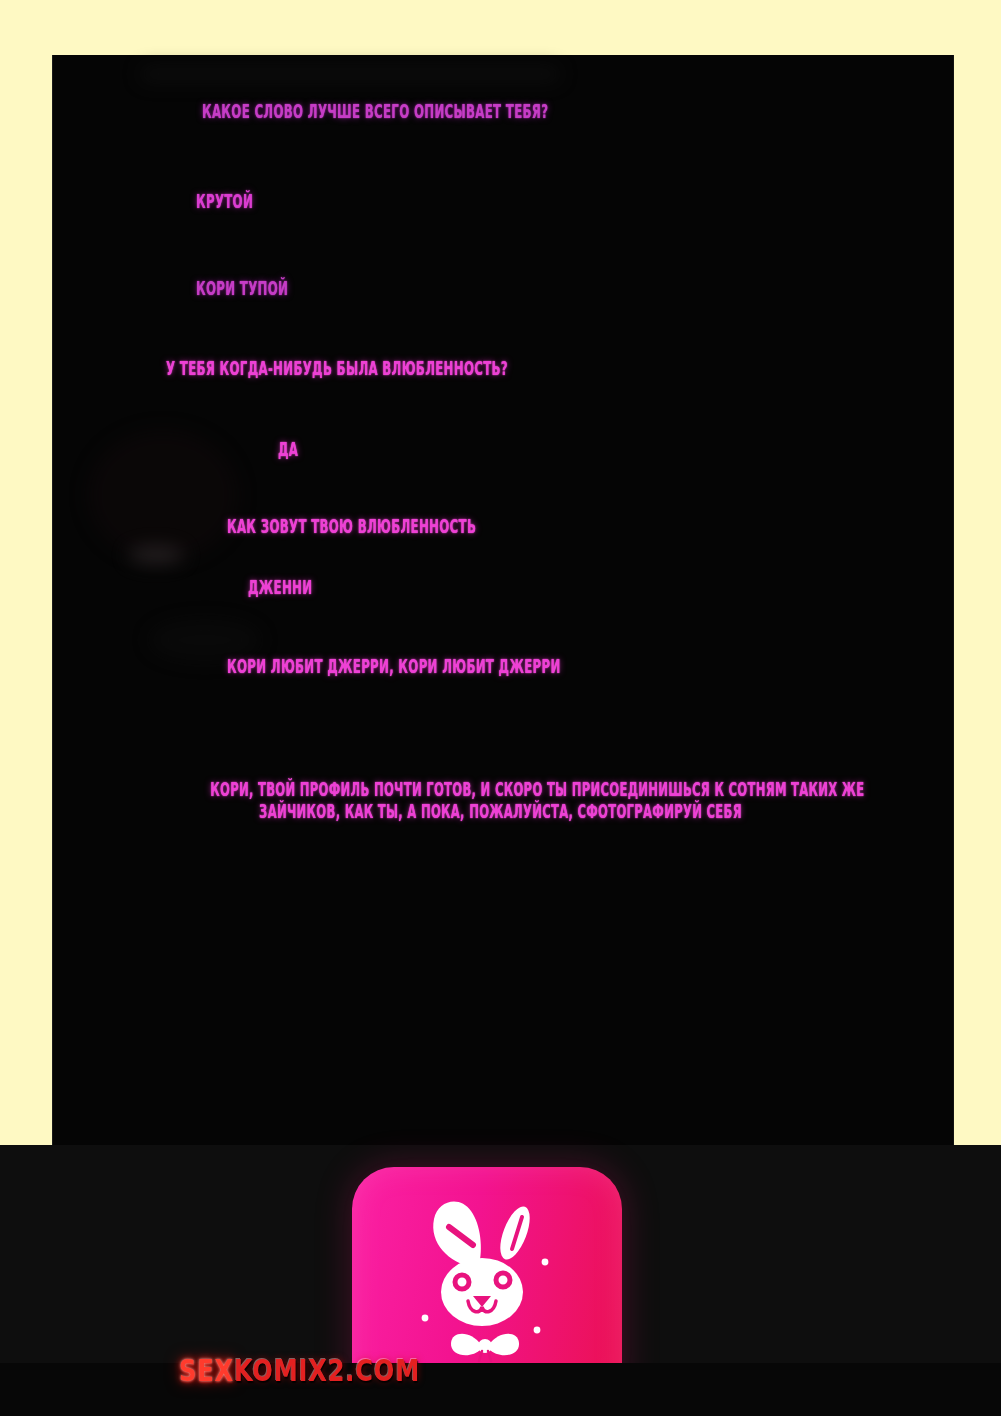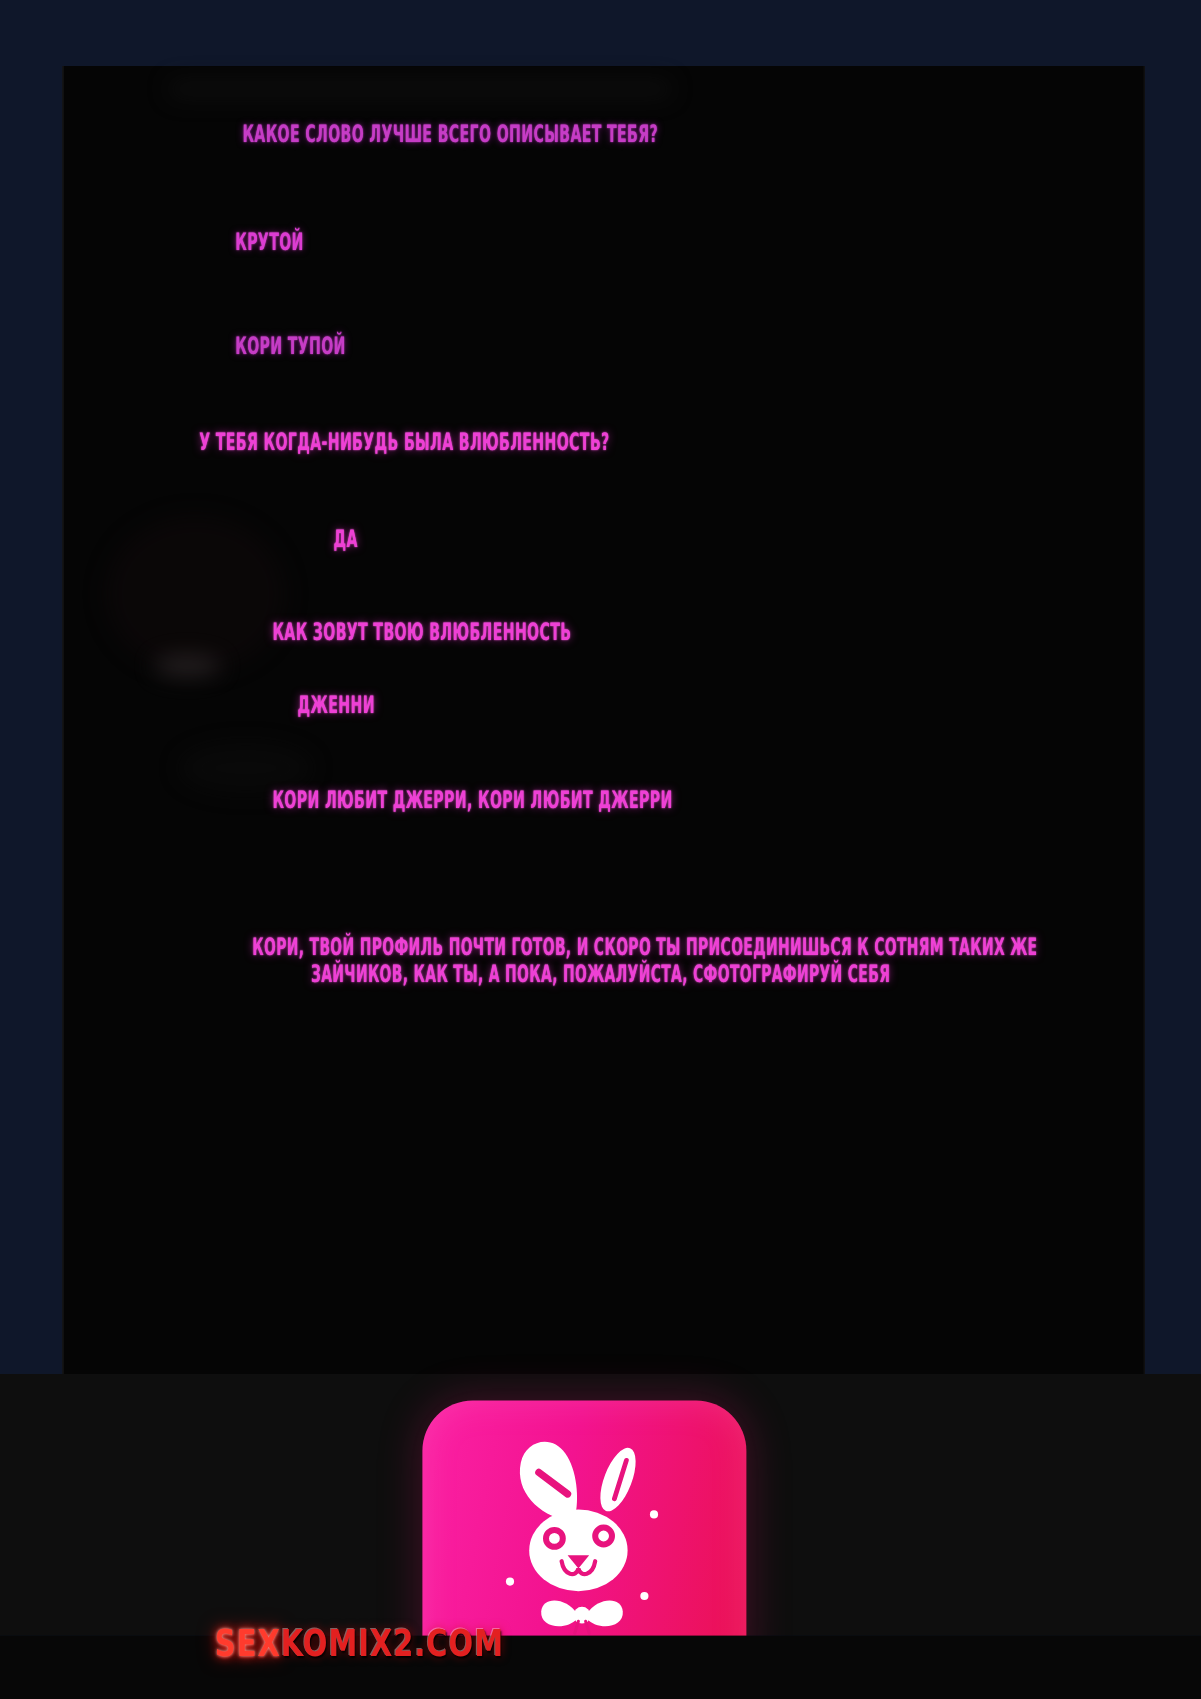--- a/index.html
+++ b/index.html
@@ -1,18 +1,18 @@
 <!DOCTYPE html>
 <html><head>
 <meta charset="utf-8">
 <style>
   html,body{margin:0;padding:0;background:#000;}
   #stage{
     position:relative;width:1001px;height:1416px;overflow:hidden;
-    background:#0f172a;font-family:"DejaVu Sans", sans-serif;
+    background:#fef9c3;font-family:"DejaVu Sans", sans-serif;
   }
   
   .panel{
     position:absolute;left:52px;top:55px;width:900px;height:1090px;
     background:#050505;border-left:1px solid #1b1b1b;border-right:1px solid #121212;
     z-index:0;
   }
   
   .blob{position:absolute;border-radius:50%;filter:blur(9px);z-index:1;}
   .blob-a{left:140px;top:66px;width:420px;height:16px;background:#141414;border-radius:8px;opacity:.5;}

